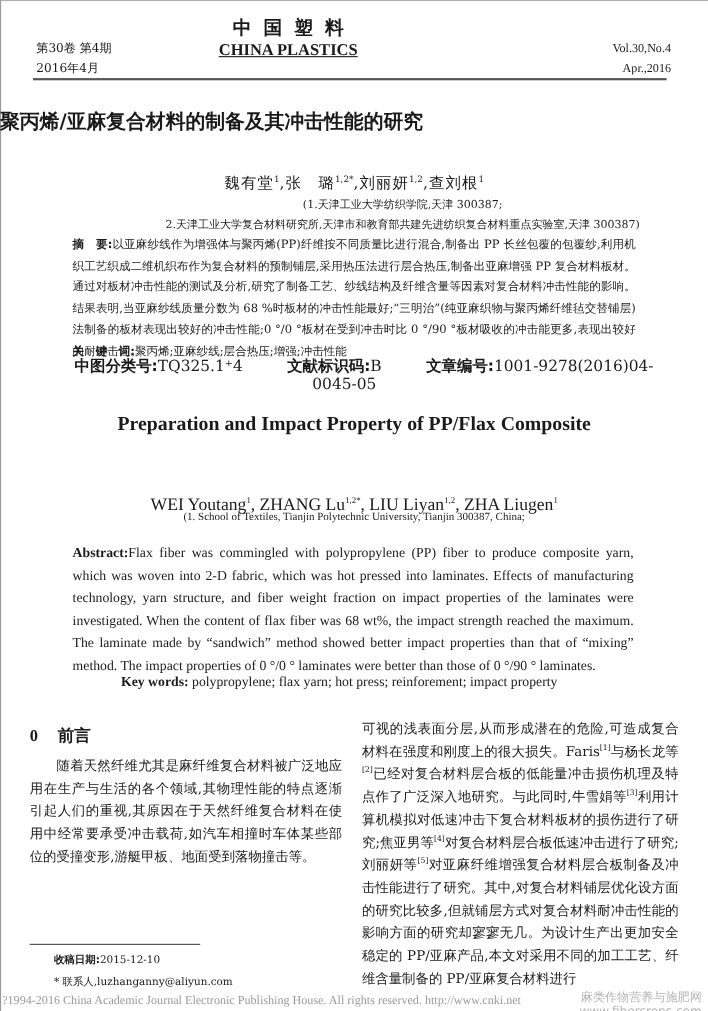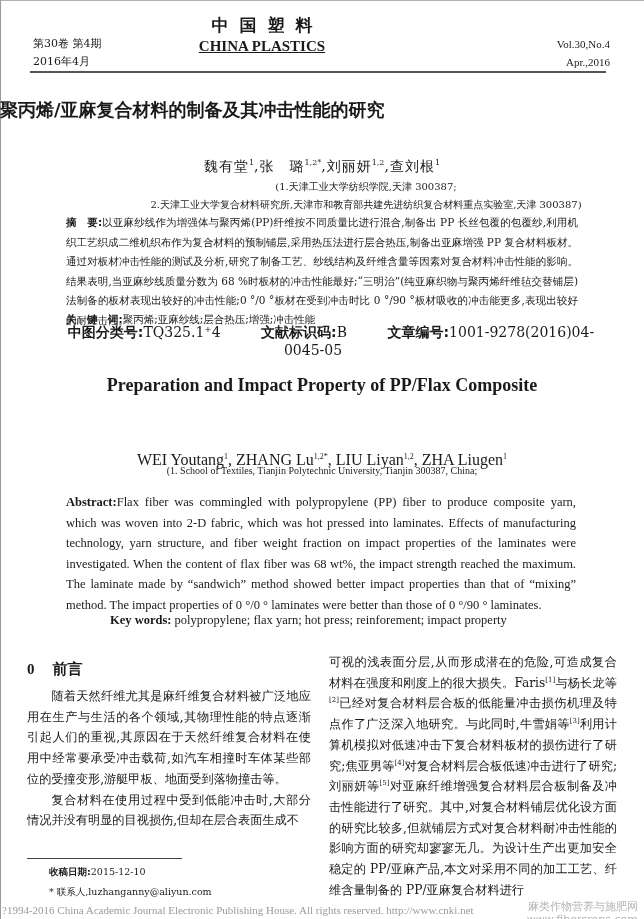--- a/index.html
+++ b/index.html
@@ -111,21 +111,20 @@
 <div class="kw-en">
   <b>Key words:</b> <span>polypropylene; flax yarn; hot press; reinforement; impact property</span>
 </div>
 
 <div class="sec-head">
   <span class="num">0</span><span>前言</span>
 </div>
 
 <div class="col col-left">
   <p class="indent">随着天然纤维尤其是麻纤维复合材料被广泛地应用在生产与生活的各个领域,其物理性能的特点逐渐引起人们的重视,其原因在于天然纤维复合材料在使用中经常要承受冲击载荷,如汽车相撞时车体某些部位的受撞变形,游艇甲板、地面受到落物撞击等。</p>
-  <p class="indent">复合材料在使用过程中受到低能冲击时,大部分情况并没有明显的目视损伤,但却在层合表面生成不</p>
 </div>
 
 <div class="col col-right">
   <p><span>可视的浅表面分层,从而形成潜在的危险,可造成复合材料在强度和刚度上的很大损失。Faris</span><span class="ref">[1]</span><span>与杨长龙等</span><span class="ref">[2]</span><span>已经对复合材料层合板的低能量冲击损伤机理及特点作了广泛深入地研究。与此同时,牛雪娟等</span><span class="ref">[3]</span><span>利用计算机模拟对低速冲击下复合材料板材的损伤进行了研究;焦亚男等</span><span class="ref">[4]</span><span>对复合材料层合板低速冲击进行了研究;刘丽妍等</span><span class="ref">[5]</span><span>对亚麻纤维增强复合材料层合板制备及冲击性能进行了研究。其中,对复合材料铺层优化设方面的研究比较多,但就铺层方式对复合材料耐冲击性能的影响方面的研究却寥寥无几。为设计生产出更加安全稳定的 PP/亚麻产品,本文对采用不同的加工工艺、纤维含量制备的 PP/亚麻复合材料进行</span></p>
 </div>
 
 <div class="fn-rule"></div>
 <div class="fn fn1">
   <span class="lbl-b">收稿日期:</span><span>2015-12-10</span>
 </div>

